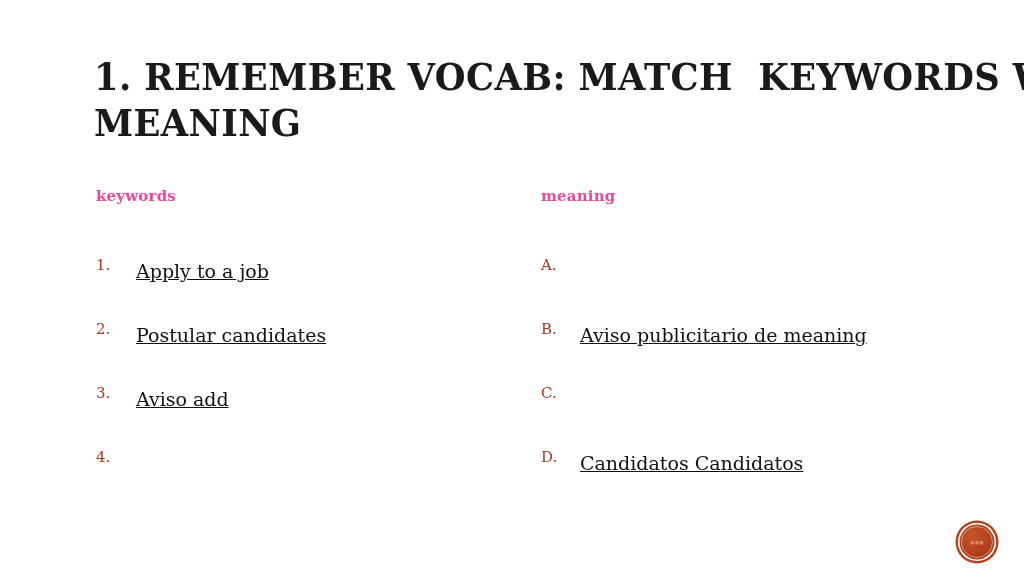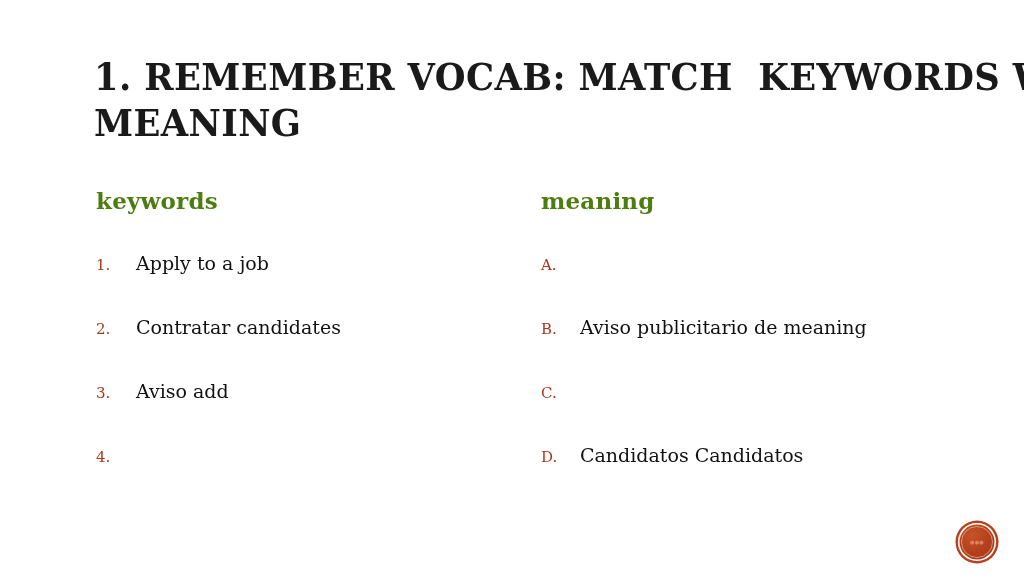--- a/index.html
+++ b/index.html
@@ -39,22 +39,22 @@
     transform: scaleX(0.93);
     transform-origin: left center;
     white-space: pre;
   }
 
   
   .col-header {
     position: absolute;
     font-family: "DejaVu Serif", serif;
     font-weight: 700;
-    font-size: 23px;
-    color: #4d7c0f;
+    font-size: 15px;
+    color: #ec4899;
     letter-spacing: 0.2px;
   }
   #header-keywords { left: 96px; top: 187px; }
   #header-meaning  { left: 541px; top: 187px; }
 
   
   .list {
     position: absolute;
     top: 250px;
   }
@@ -69,26 +69,27 @@
     position: absolute;
     left: 0;
     top: 6px;
     font-family: "DejaVu Serif", serif;
     font-size: 15px;
     color: #a8381c;
     width: 34px;
   }
   .item-text {
     position: absolute;
-    top: 0;
+    top: 8px;
     font-family: "DejaVu Serif", serif;
     font-size: 19px;
     line-height: 26px;
     color: #111111;
     white-space: nowrap;
+    text-decoration: underline;
   }
   #list-keywords .item-text { left: 40px; }
   #list-meaning  .item-text { left: 39px; }
 
   
   #badge {
     position: absolute;
     left: 958px;
     top: 523px;
     width: 38px;
@@ -133,21 +134,21 @@
   <div class="col-header" id="header-keywords">keywords</div>
   <div class="col-header" id="header-meaning">meaning</div>
 
   <div class="list" id="list-keywords">
     <div class="list-item">
       <span class="marker">1.</span>
       <span class="item-text">Apply to a job</span>
     </div>
     <div class="list-item">
       <span class="marker">2.</span>
-      <span class="item-text">Contratar candidates</span>
+      <span class="item-text">Postular candidates</span>
     </div>
     <div class="list-item">
       <span class="marker">3.</span>
       <span class="item-text">Aviso add</span>
     </div>
     <div class="list-item">
       <span class="marker">4.</span>
     </div>
   </div>
 

